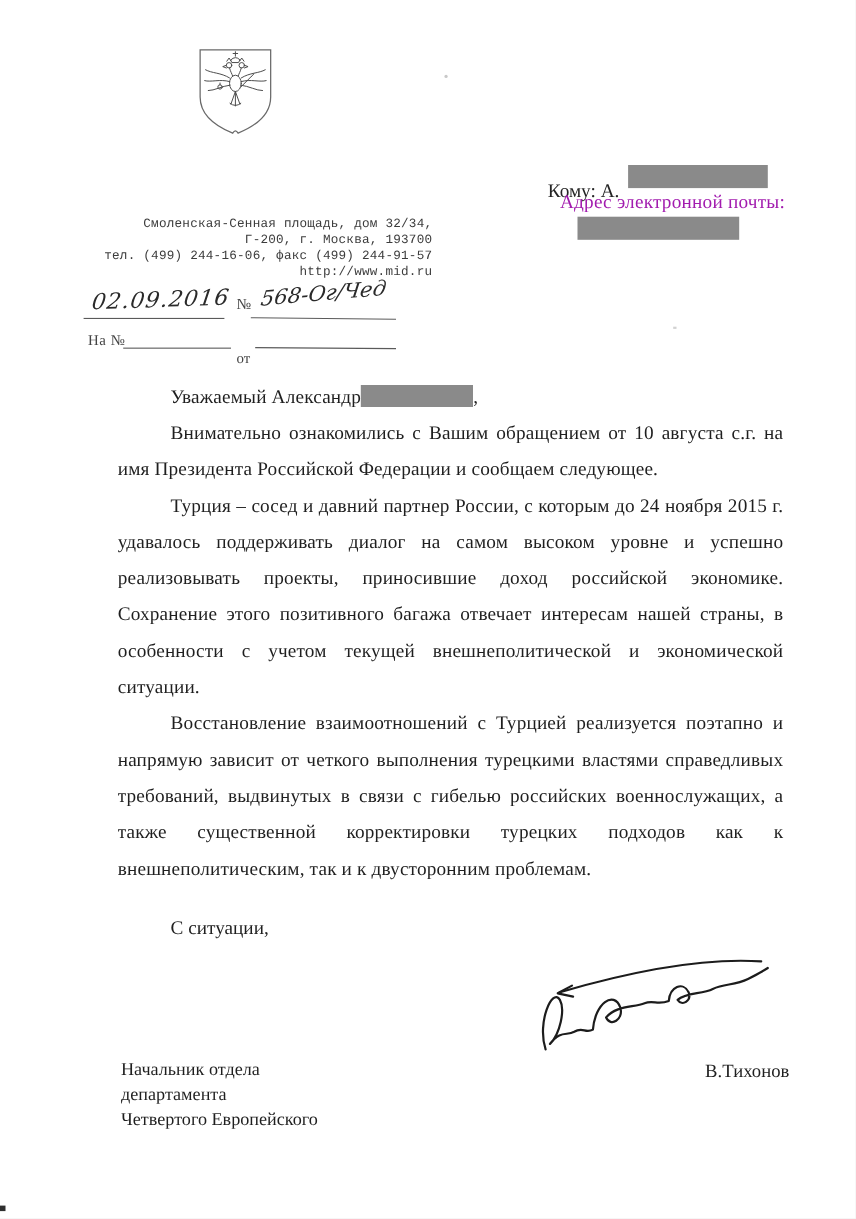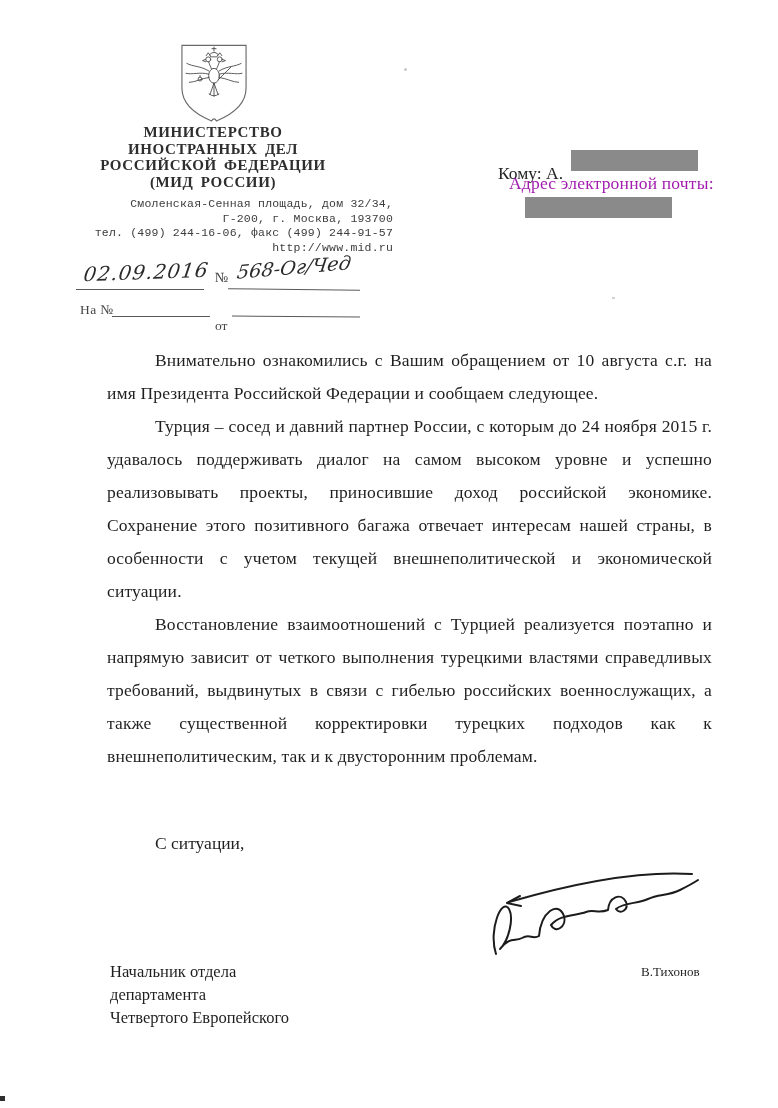--- a/index.html
+++ b/index.html
@@ -58,21 +58,21 @@
     display:inline-block;width:102px;height:20px;background:#8a8a8a;
     vertical-align:-4px;
   }
   
   .valediction{position:absolute;left:155px;top:833px;font-size:17.5px;color:#1f1f1f;}
   .signature{position:absolute;left:482px;top:850px;width:230px;height:112px;}
   .signer-title{
     position:absolute;left:110px;top:928px;width:300px;
     font-size:16.5px;line-height:23px;color:#1f1f1f;margin-top:32px;
   }
-  .signer-name{position:absolute;left:641px;top:964px;font-size:13px;color:#1f1f1f;}
+  .signer-name{position:absolute;left:641px;top:964px;font-size:17px;color:#1f1f1f;}
   
   .speck1{position:absolute;left:0;top:1096px;width:5px;height:5px;background:#2f2f2f;}
   .speck2{position:absolute;left:404px;top:68px;width:3px;height:3px;background:#c9c9c9;border-radius:50%;}
   .speck3{position:absolute;left:612px;top:297px;width:3px;height:2px;background:#d2d2d2;}
 </style>
 </head>
 <body>
 
 <div class="page">
 
@@ -99,26 +99,20 @@
         <path d="M51 43 C60 44 68 49 75 49"></path>
         <path d="M45 50 L40 64 M45 50 L45 66 M45 50 L50 64"></path>
         <path d="M39 63 q6 5 12 0"></path>
         <path d="M51 45 L63 33 M63 33 l2.5 -2.5"></path>
         <circle cx="28" cy="45" r="2.4"></circle>
         <path d="M28 42.6 v-2"></path>
       </g>
     </svg>
   </div>
 
-  <div class="ministry">
-    <div>МИНИСТЕРСТВО</div>
-    <div>ИНОСТРАННЫХ ДЕЛ</div>
-    <div>РОССИЙСКОЙ ФЕДЕРАЦИИ</div>
-    <div>(МИД РОССИИ)</div>
-  </div>
 
   <div class="addr">
     <div>Смоленская-Сенная площадь, дом 32/34,</div>
     <div>Г-200, г. Москва, 193700</div>
     <div>тел. (499) 244-16-06, факс (499) 244-91-57</div>
     <div>http://www.mid.ru</div>
   </div>
 
   <div class="refblock">
     <span class="hand hw-date">02.09.2016</span>
@@ -131,20 +125,21 @@
     <div class="uline ul3"></div>
     <div class="uline ul4"></div>
   </div>
 
   <div class="to-label">Кому: А.</div>
   <div class="redact r1"></div>
   <div class="email-label">Адрес электронной почты:</div>
   <div class="redact r2"></div>
 
   <div class="body-text">
+    <p class="salutation"><span>Уважаемый Александр</span><span class="inline-redact"></span><span>,</span></p>
     <p>Внимательно ознакомились с Вашим обращением от 10 августа с.г. на имя Президента Российской Федерации и сообщаем следующее.</p>
     <p>Турция – сосед и давний партнер России, с которым до 24 ноября 2015 г. удавалось поддерживать диалог на самом высоком уровне и успешно реализовывать проекты, приносившие доход российской экономике. Сохранение этого позитивного багажа отвечает интересам нашей страны, в особенности с учетом текущей внешнеполитической и экономической ситуации.</p>
     <p>Восстановление взаимоотношений с Турцией реализуется поэтапно и напрямую зависит от четкого выполнения турецкими властями справедливых требований, выдвинутых в связи с гибелью российских военнослужащих, а также существенной корректировки турецких подходов как к внешнеполитическим, так и к двусторонним проблемам.</p>
   </div>
 
   <div class="valediction">С ситуации,</div>
 
   <div class="signature">
     <svg viewBox="0 0 230 112" width="230" height="112" aria-hidden="true">
       <g stroke="#1c1c1c" fill="none" stroke-width="2" stroke-linecap="round" stroke-linejoin="round">

